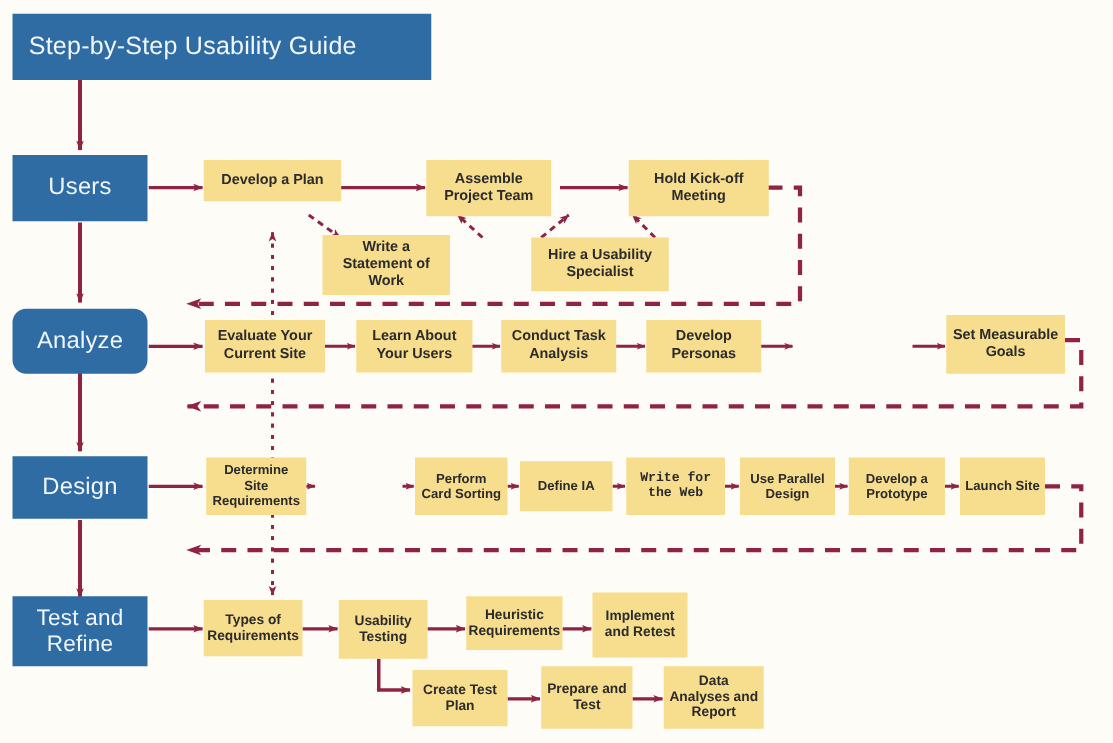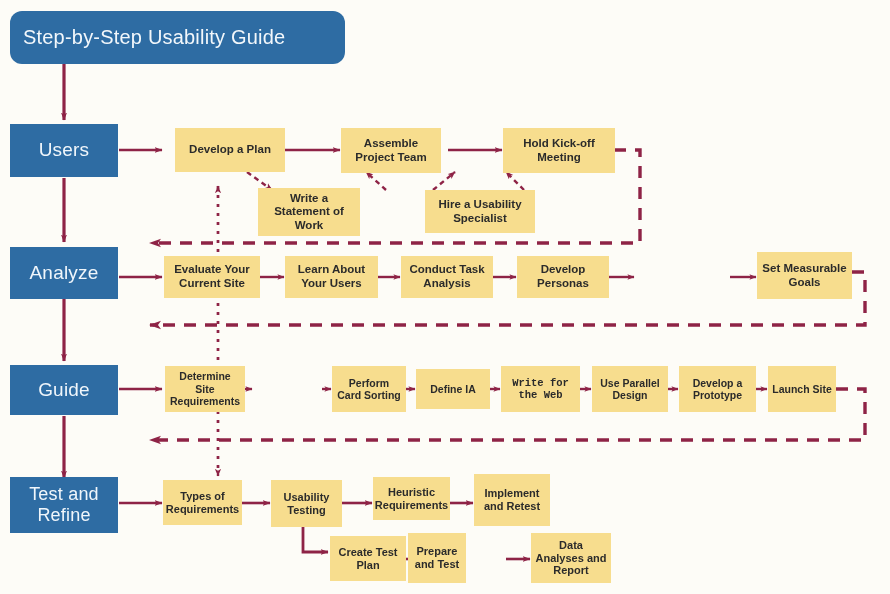--- a/index.html
+++ b/index.html
@@ -36,21 +36,20 @@
     line-height: 1.18;
     z-index: 3;
   }
   .title-box {
     background: #2e6ca3;
     color: #f2f7fb;
     font-size: 20px;
     letter-spacing: .2px;
     justify-content: flex-start;
     padding-left: 13px;
-    border-radius: 12px;
   }
   .phase-box {
     background: #2e6ca3;
     color: #f0f6fb;
     font-size: 19px;
     letter-spacing: .2px;
   }
   .task-box {
     background: #f7dd8e;
     color: #2b2b2b;
@@ -141,27 +140,27 @@
 
       <path d="M218,468 L218,186" stroke-width="2.4" stroke-dasharray="3,6" marker-end="url(#arrowDot)"></path>
       <path d="M218,186 L218,476" stroke-width="2.4" stroke-dasharray="3,6" marker-end="url(#arrowDot)"></path>
     </g>
   </svg>
 
   <div class="node title-box" style="left:10px; top:11px; width:335px; height:53px;">Step-by-Step Usability Guide</div>
 
   <div class="node phase-box" style="left:10px; top:124px; width:108px; height:53px;">Users</div>
 
-  <div class="node phase-box" style="left:10px; top:247px; width:108px; height:52px;">Analyze</div>
-
-  <div class="node phase-box" style="left:10px; top:365px; width:108px; height:50px;">Guide</div>
+  <div class="node phase-box" style="left:10px; top:247px; width:108px; height:52px;border-radius:11px;">Analyze</div>
+
+  <div class="node phase-box" style="left:10px; top:365px; width:108px; height:50px;">Design</div>
 
   <div class="node phase-box" style="left:10px; top:477px; width:108px; height:56px; font-size:18px;">Test and Refine</div>
 
-  <div class="node task-box" style="left:163px; top:128px; width:110px; height:44px;margin-left:12px;">Develop a Plan</div>
+  <div class="node task-box" style="left:163px; top:128px; width:110px; height:33px;">Develop a Plan</div>
 
   <div class="node task-box" style="left:341px; top:128px; width:100px; height:45px;">Assemble Project Team</div>
 
   <div class="node task-box" style="left:503px; top:128px; width:112px; height:45px;">Hold Kick-off Meeting</div>
 
   <div class="node task-box" style="left:258px; top:188px; width:102px; height:48px;">Write a Statement of Work</div>
 
   <div class="node task-box" style="left:425px; top:190px; width:110px; height:43px;">Hire a Usability Specialist</div>
 
   <div class="node task-box" style="left:164px; top:256px; width:96px; height:42px;">Evaluate Your Current Site</div>
@@ -193,17 +192,17 @@
   <div class="node task-box tight" style="left:163px; top:480px; width:79px; height:45px;">Types of Requirements</div>
 
   <div class="node task-box tight" style="left:271px; top:480px; width:71px; height:47px;">Usability Testing</div>
 
   <div class="node task-box tight" style="left:373px; top:477px; width:77px; height:43px;">Heuristic Requirements</div>
 
   <div class="node task-box tight" style="left:474px; top:474px; width:76px; height:52px;">Implement and Retest</div>
 
   <div class="node task-box tight" style="left:330px; top:536px; width:76px; height:45px;">Create Test Plan</div>
 
-  <div class="node task-box tight" style="left:408px; top:533px; width:58px; height:50px;">Prepare and Test</div>
+  <div class="node task-box tight" style="left:433px; top:533px; width:73px; height:50px;">Prepare and Test</div>
 
   <div class="node task-box tight" style="left:531px; top:533px; width:80px; height:50px;">Data Analyses and Report</div>
 
 </div>
 
 </body></html>

